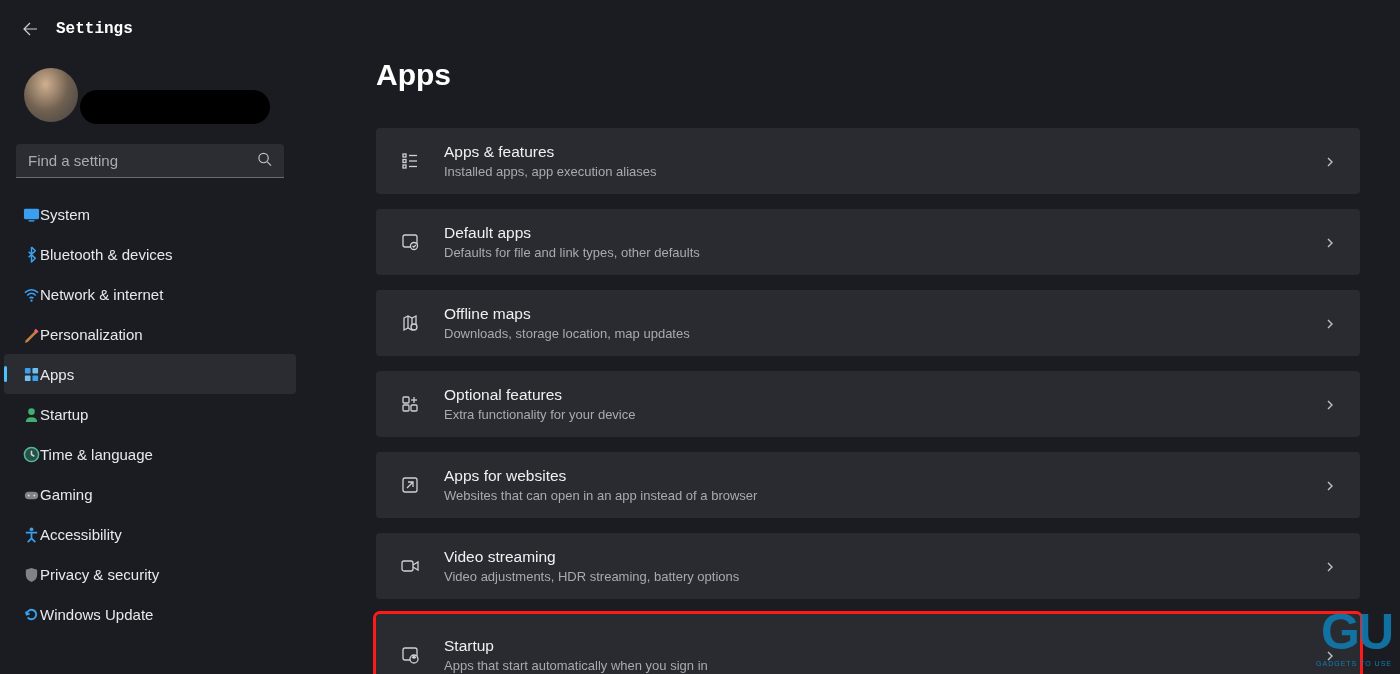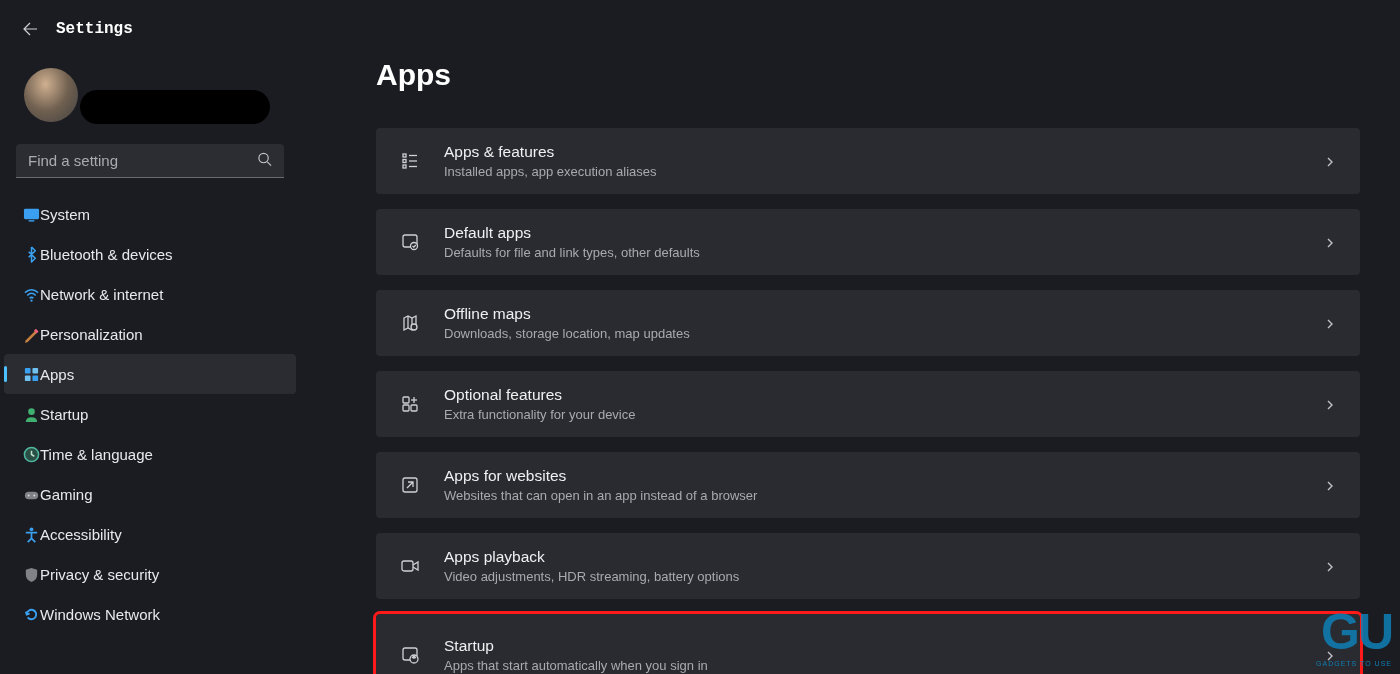--- a/index.html
+++ b/index.html
@@ -310,21 +310,21 @@
         </span>
         <span>Privacy &amp; security</span>
       </div>
       <div class="nav-item">
         <span class="nav-icon">
           <svg width="17" height="17" viewBox="0 0 18 18" fill="none">
             <path d="M4 9 A5 5 0 1 1 5 12" stroke="#3aa0f0" stroke-width="2" fill="none"></path>
             <path d="M3 6 L4 9 L7 8" stroke="#3aa0f0" stroke-width="2" fill="none"></path>
           </svg>
         </span>
-        <span>Windows Network</span>
+        <span>Windows Update</span>
       </div>
     </div>
 </div>
 
 <div class="main">
   <h1 class="page-title">Apps</h1>
   <div class="settings-list" id="settings-list">
       <div class="row">
         <span class="row-icon">
           <svg width="20" height="20" viewBox="0 0 20 20" fill="none" stroke="#d0d0d6" stroke-width="1.3">
@@ -411,21 +411,21 @@
           </svg></span>
       </div>
       <div class="row">
         <span class="row-icon">
           <svg width="20" height="20" viewBox="0 0 20 20" fill="none" stroke="#d0d0d6" stroke-width="1.3">
             <rect x="2" y="5" width="11" height="10" rx="2"></rect>
             <path d="M13 9 L18 6 L18 14 L13 11"></path>
           </svg>
         </span>
         <div class="row-text">
-          <div class="row-title">Apps playback</div>
+          <div class="row-title">Video streaming</div>
           <div class="row-sub">Video adjustments, HDR streaming, battery options</div>
         </div>
         <span class="chevron"><svg width="12" height="12" viewBox="0 0 12 12" fill="none" stroke="#c0c0c6" stroke-width="1.4">
             <path d="M4 2 L8 6 L4 10"></path>
           </svg></span>
       </div>
       <div class="row highlight">
         <span class="row-icon">
           <svg width="20" height="20" viewBox="0 0 20 20" fill="none" stroke="#d0d0d6" stroke-width="1.3">
             <rect x="3" y="3" width="14" height="12" rx="2"></rect>

